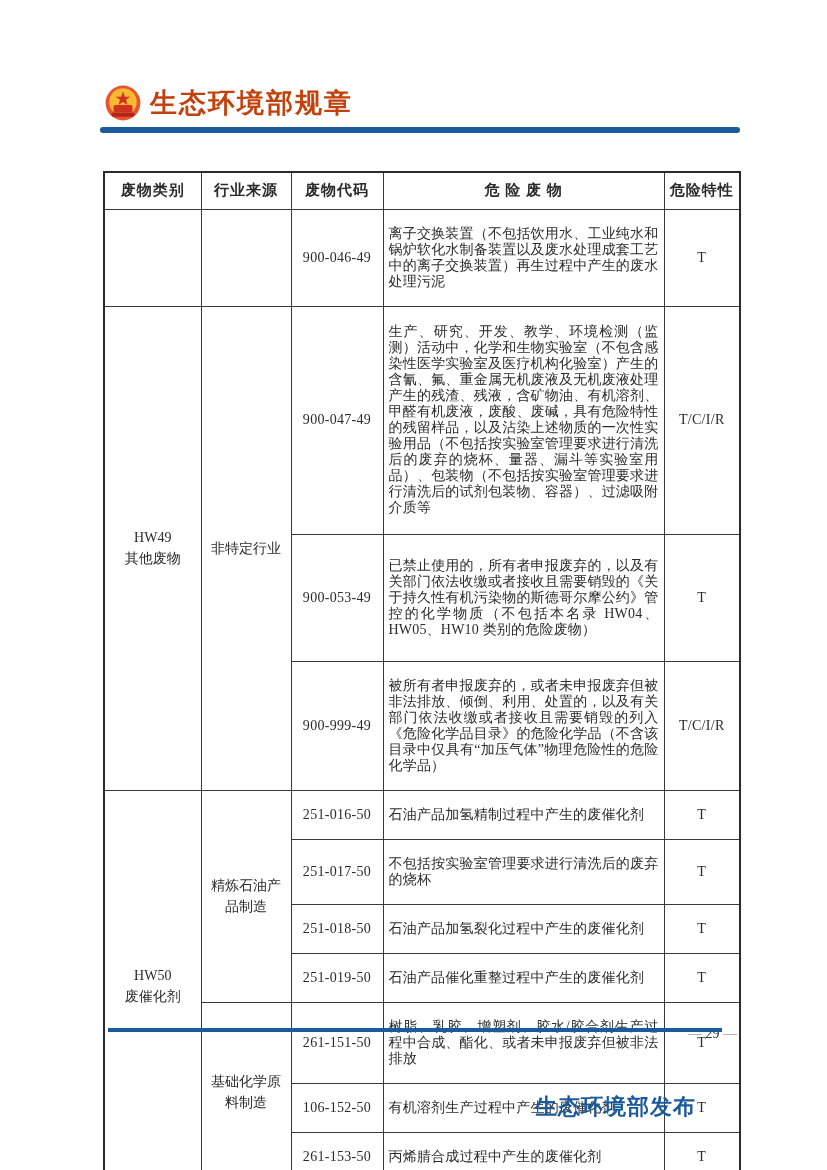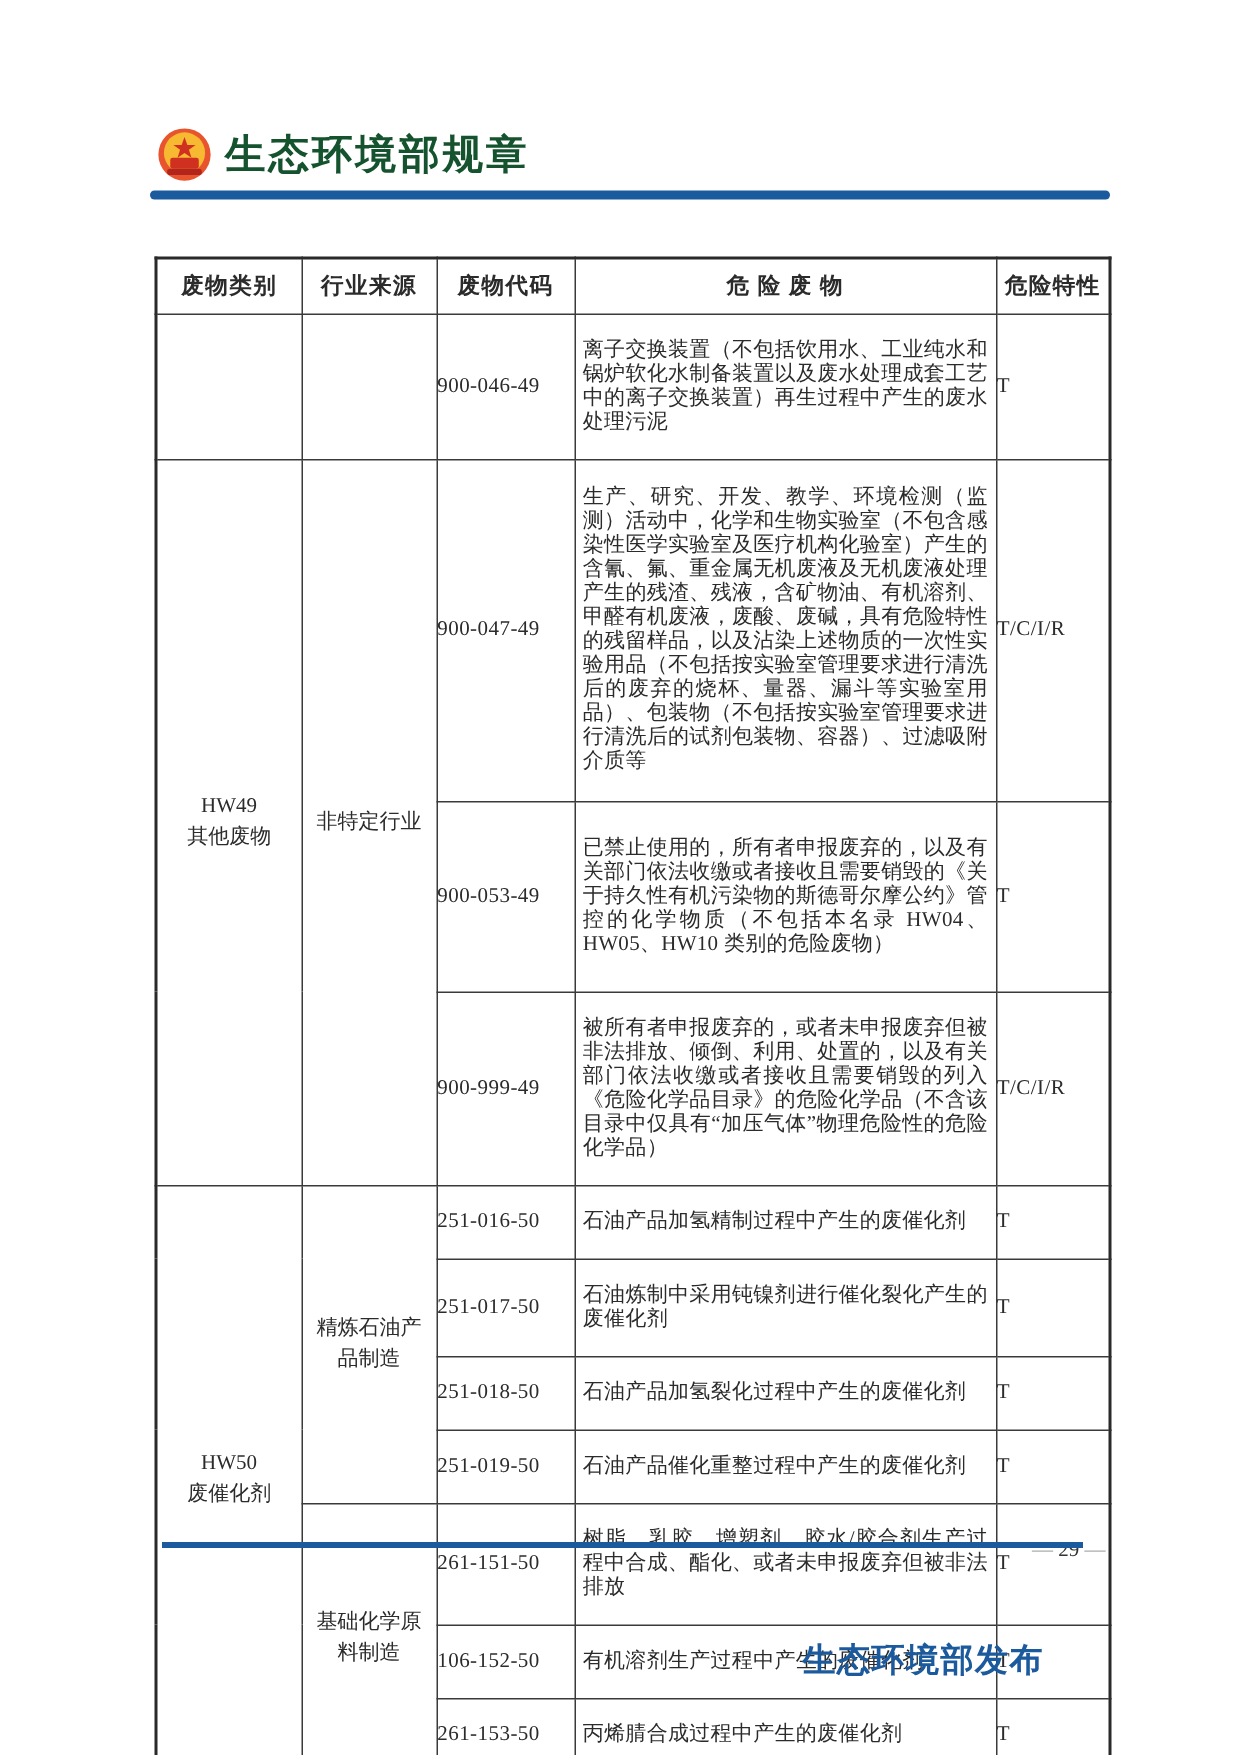--- a/index.html
+++ b/index.html
@@ -14,21 +14,21 @@
   
   .page-header {
     position: absolute;
     left: 104px; top: 84px;
     display: flex; align-items: center; gap: 8px;
   }
   .emblem { width: 38px; height: 38px; display: block; }
   .header-title {
     font-size: 27px;
     font-weight: bold;
-    color: #14532d;
+    color: #c2410c;
     letter-spacing: 2px;
     font-family: "Liberation Serif", "DejaVu Serif", serif;
   }
   .header-rule {
     position: absolute;
     left: 100px; top: 127px;
     width: 640px; height: 6px;
     background: #1b5a9c;
     border-radius: 3px;
   }
@@ -59,21 +59,21 @@
     letter-spacing: 1px;
   }
   td.cell-center { text-align: center; }
   td.cell-multiline { white-space: pre-line; line-height: 21px; }
   td.cell-waste {
     text-align: justify;
     padding: 16px 5px;
     line-height: 16px;
     letter-spacing: 0.2px;
   }
-  td.cell-code, td.cell-hazard { letter-spacing: 0.3px; }
+  td.cell-code, td.cell-hazard { text-align: center; letter-spacing: 0.3px; }
 
   
   .page-number {
     position: absolute;
     top: 1026px; left: 0;
     width: 737px;
     text-align: right;
     font-size: 14px;
     color: #333;
   }
@@ -156,21 +156,21 @@
         <td rowspan="7" class="cell-center cell-multiline">HW50
 废催化剂</td>
         <td rowspan="4" class="cell-center cell-multiline">精炼石油产
 品制造</td>
         <td class="cell-code">251-016-50</td>
         <td class="cell-waste">石油产品加氢精制过程中产生的废催化剂</td>
         <td class="cell-hazard">T</td>
       </tr>
       <tr style="height:52px;">
         <td class="cell-code">251-017-50</td>
-        <td class="cell-waste">石油炼制中采用钝镍剂进行催化裂化产生的废催化剂</td>
+        <td class="cell-waste">不包括按实验室管理要求进行清洗后的废弃的烧杯</td>
         <td class="cell-hazard">T</td>
       </tr>
       <tr style="height:31px;">
         <td class="cell-code">251-018-50</td>
         <td class="cell-waste">石油产品加氢裂化过程中产生的废催化剂</td>
         <td class="cell-hazard">T</td>
       </tr>
       <tr style="height:31px;">
         <td class="cell-code">251-019-50</td>
         <td class="cell-waste">石油产品催化重整过程中产生的废催化剂</td>

